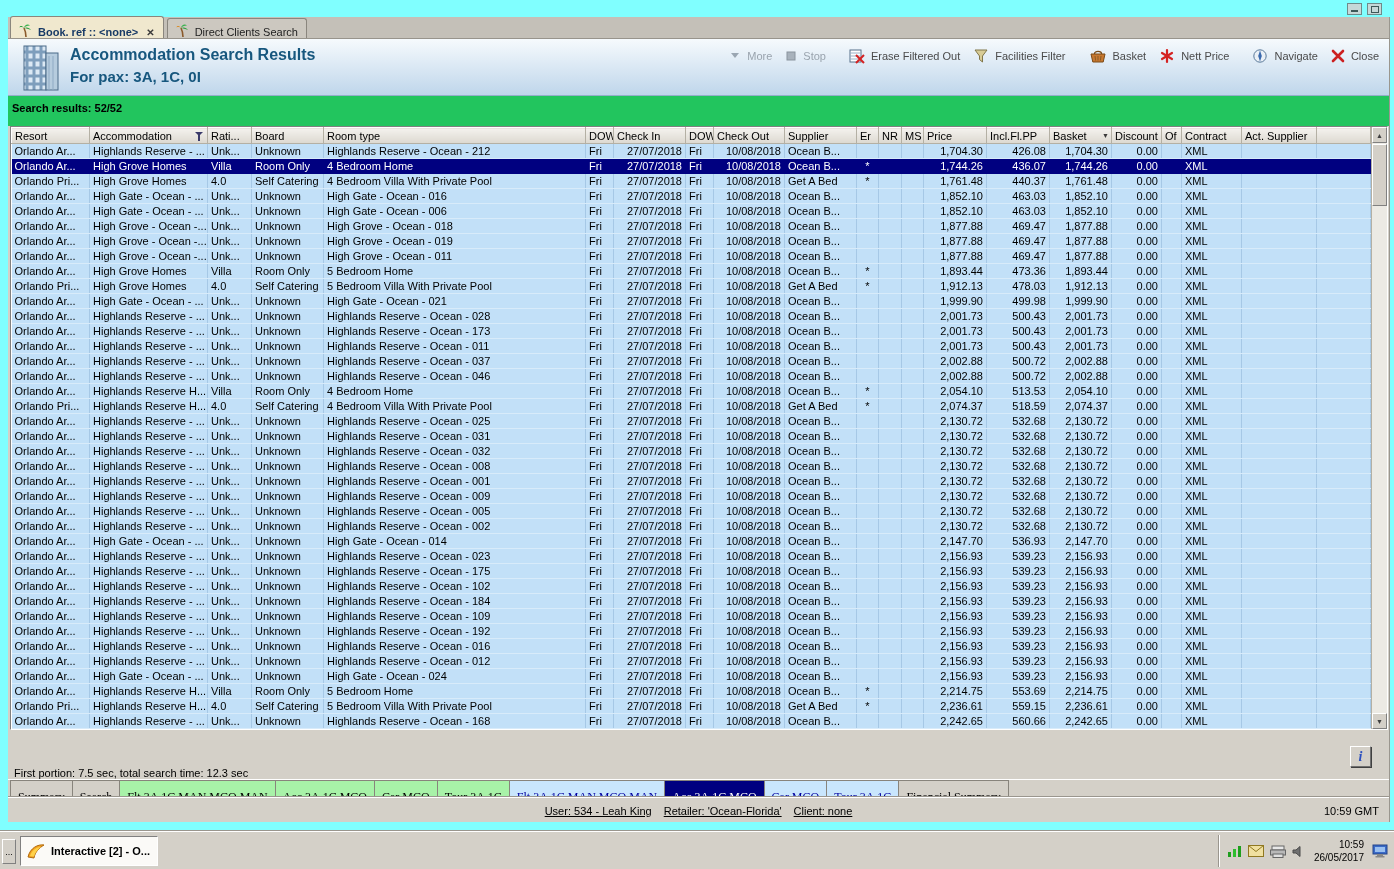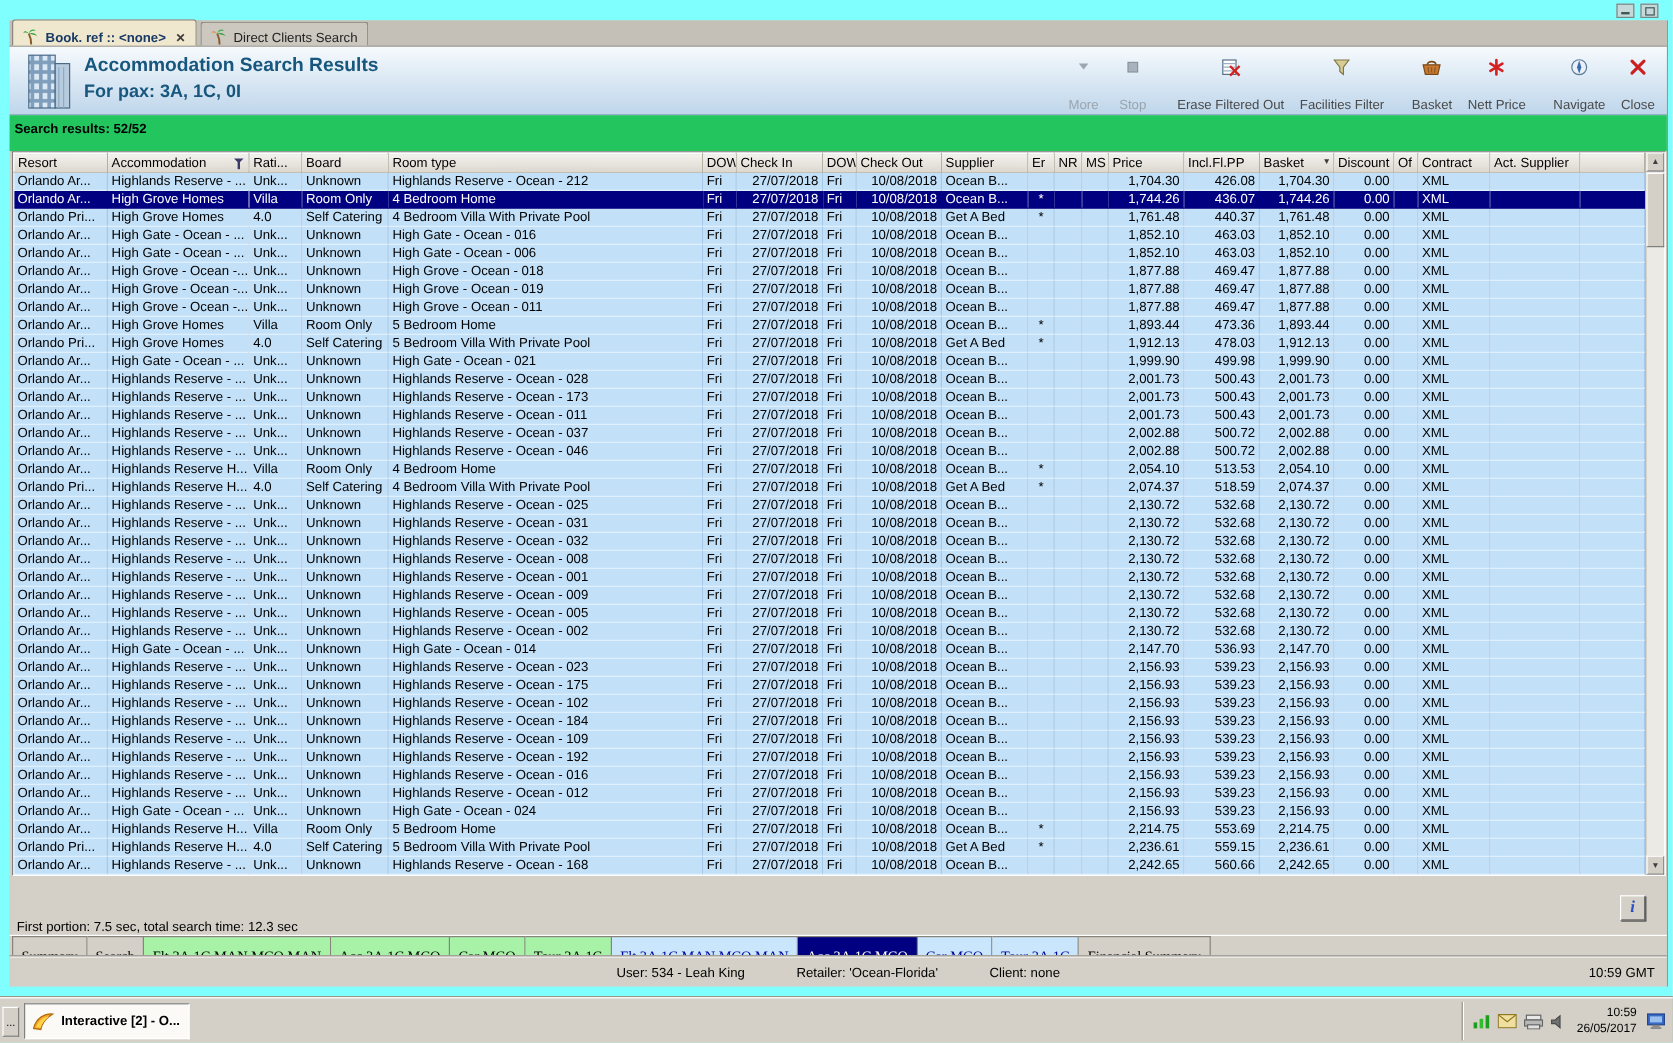--- a/index.html
+++ b/index.html
@@ -22,21 +22,21 @@
 .doc-tab{height:20px;display:flex;align-items:flex-end;gap:5px;padding:0 8px;background:#CCC8C0;border:1px solid #8A867E;border-bottom:none;border-radius:3px 3px 0 0;color:#222;white-space:nowrap;}
 .doc-tab.active{background:#F0E8CE;height:22px;font-weight:bold;color:#183A66;}
 .tab-close{font-size:10px;color:#3A3A3A;margin-left:3px;font-weight:bold;}
 
 
 .header-band{position:absolute;top:22px;left:0;width:100%;height:57px;background:linear-gradient(#F6FAFD,#BFD6EB);border-bottom:1px solid #93AFC9;}
 .building{position:absolute;left:12px;top:5px;}
 .page-title{position:absolute;left:62px;top:7px;font-size:16px;font-weight:bold;color:#17577E;}
 .page-subtitle{position:absolute;left:62px;top:29px;font-size:15px;font-weight:bold;color:#17577E;}
 .toolbar{position:absolute;right:10px;top:8px;display:flex;align-items:flex-start;gap:13px;}
-.tbtn{display:flex;flex-direction:column;align-items:center;gap:18px;min-width:28px;cursor:default;}
+.tbtn{display:flex;flex-direction:row;align-items:center;gap:6px;min-width:28px;cursor:default;}
 .ticon-box{height:17px;display:flex;align-items:center;justify-content:center;}
 .tlabel{font-size:11px;color:#4A4A4A;white-space:nowrap;}
 .tbtn.disabled .tlabel{color:#9AA4AE;}
 .gap-l{margin-left:10px;justify-content:space-between;}
 
 
 .results-strip{position:absolute;top:79px;left:0;width:100%;height:30px;background:#22c55e;}
 .results-label{position:absolute;left:4px;top:6px;font-weight:bold;}
 
 
@@ -67,21 +67,21 @@
 
 .bottom-tabs{position:absolute;top:762px;left:0;width:100%;height:17px;background:#D4D0C8;display:flex;align-items:stretch;padding-left:2px;border-top:1px solid #FFF;}
 .btab{display:flex;align-items:center;padding:16px 7px;border:1px solid #88847C;border-left:none;background:#D4D0C8;white-space:nowrap;font-size:12px;font-family:Liberation Serif, serif;}
 .btab:first-child{border-left:1px solid #88847C;}
 .btab.green{background:#A8F2A8;color:#000;}
 .btab.blue{background:#C9E6FD;color:#0000A0;}
 .btab.selected{background:#000080;color:#FFF;}
 
 
 .statusbar{position:absolute;top:779px;left:0;width:100%;height:26px;background:#D4D0C8;border-top:1px solid #9A968E;box-shadow:inset 0 1px 0 #FFF;}
-.sb-center{position:absolute;left:0;right:0;top:8px;display:flex;justify-content:center;gap:43px;}
+.sb-center{position:absolute;left:0;right:0;top:8px;display:flex;justify-content:center;gap:12px;text-decoration:underline;}
 .sb-time{position:absolute;right:10px;top:8px;}
 
 
 .taskbar{position:absolute;left:0;bottom:0;width:1394px;height:38px;background:#D4D0C8;border-top:1px solid #FFF;box-shadow:0 -1px 0 #9A968E;}
 .tb-overflow{position:absolute;left:2px;top:7px;width:14px;height:25px;background:#D4D0C8;border:1px solid;border-color:#FFF #808080 #808080 #FFF;font-size:9px;font-family:inherit;}
 .tb-app{position:absolute;left:20px;top:4px;width:138px;height:30px;background:#FBFAF7;border:1px solid;border-color:#808080 #FFF #FFF #808080;display:flex;align-items:center;gap:5px;padding:0 5px;font-weight:bold;font-size:11px;font-family:inherit;white-space:nowrap;overflow:hidden;}
 .tray{position:absolute;right:2px;top:3px;height:32px;display:flex;align-items:center;gap:6px;padding:0 4px 0 8px;border-left:1px solid #9A968E;box-shadow:inset 1px 0 0 #FFF;}
 .clock{text-align:right;font-size:10px;line-height:13px;margin:15px 2px;}
 </style>
 </head>

